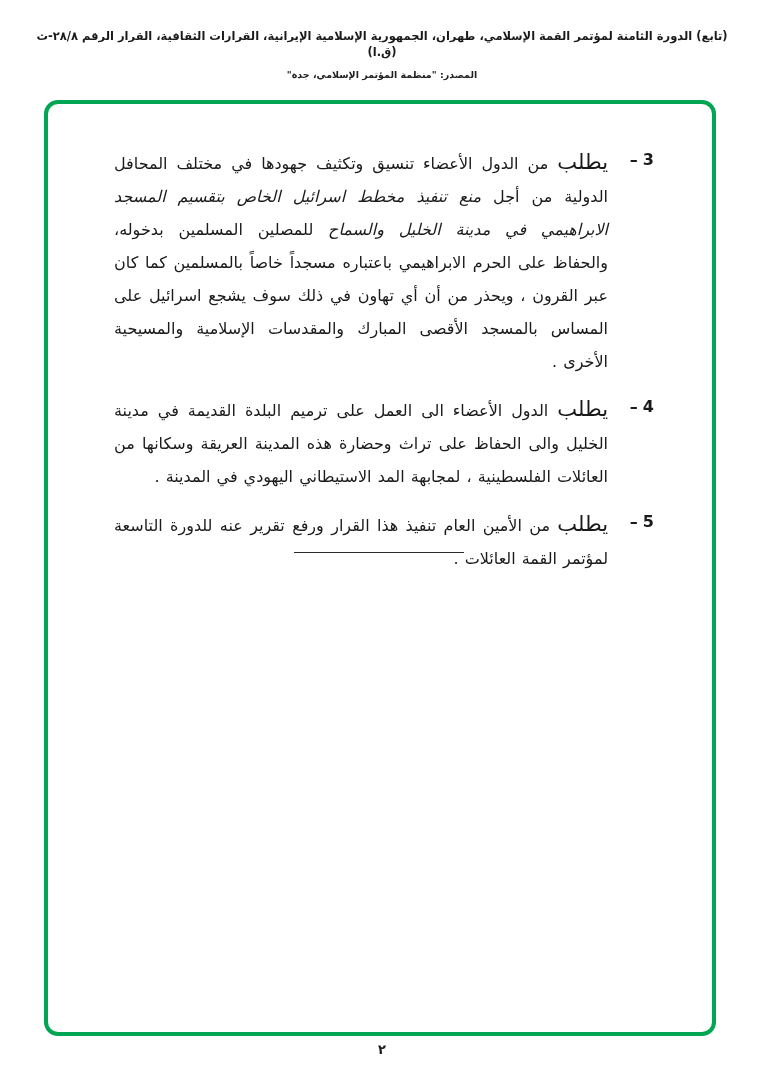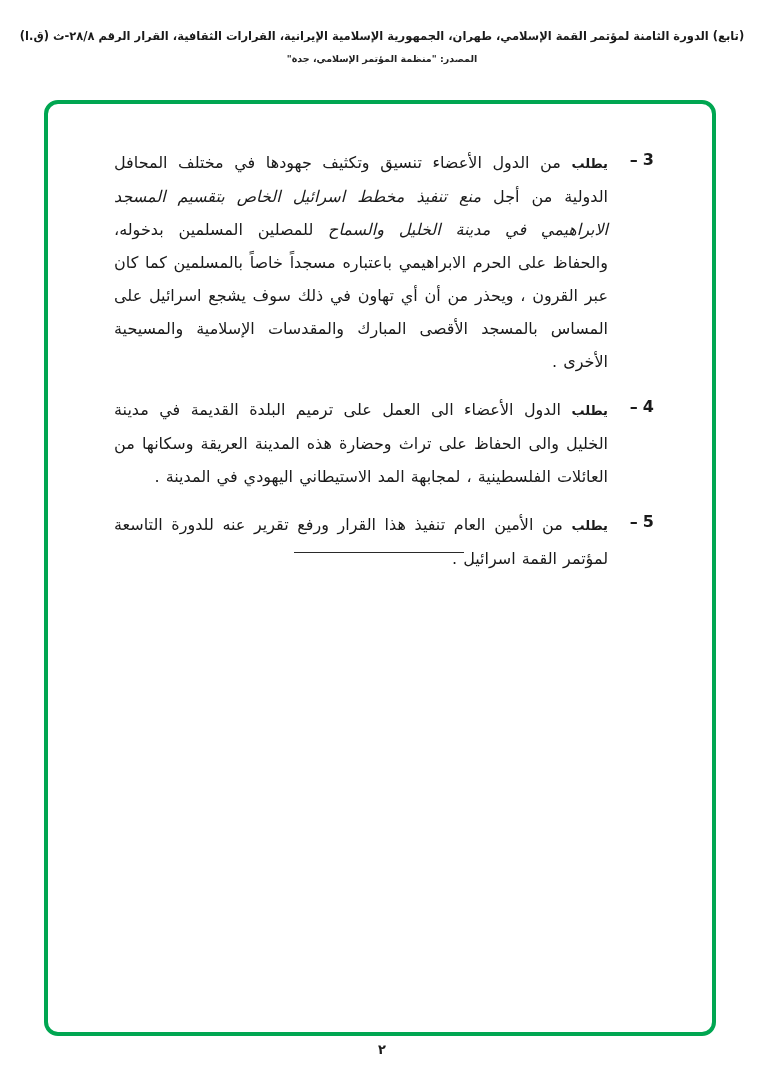--- a/index.html
+++ b/index.html
@@ -24,21 +24,21 @@
     left: 0;
     width: 100%;
     text-align: center;
   }
   .h1 {
     direction: rtl;
     font-size: 11.5px;
     font-weight: bold;
     letter-spacing: 0;
     line-height: 16px;
-    padding: 0 14px;
+    padding: 0 30px;
   }
   .h2 {
     direction: rtl;
     font-size: 9.5px;
     font-weight: bold;
     margin-top: 9px;
     color: #222;
   }
   .frame {
     position: absolute;
@@ -73,22 +73,22 @@
     padding-top: 4px;
   }
   .body {
     flex: 1;
     font-size: 16px;
     line-height: 33px;
     text-align: justify;
     word-spacing: 1px;
   }
   .lead {
-    font-weight: bold;
-    font-size: 13px;
+    font-weight: normal;
+    font-size: 21px;
   }
   .it {
     font-style: italic;
   }
   .sep {
     position: absolute;
     left: 294px;
     top: 552px;
     width: 170px;
     border-top: 1.6px solid #2a2a2a;
@@ -136,21 +136,21 @@
         <span class="lead">يطلب</span><span> الدول الأعضاء الى العمل على ترميم البلدة القديمة في مدينة الخليل والى الحفاظ على تراث وحضارة هذه المدينة العريقة وسكانها من العائلات الفلسطينية ، لمجابهة المد الاستيطاني اليهودي في المدينة .</span><span class="it"></span><span></span>
       </div>
     </div>
 
     <div class="item">
       <div class="marker">
         <span>5</span>
         <span>–</span>
       </div>
       <div class="body">
-        <span class="lead">يطلب</span><span> من الأمين العام تنفيذ هذا القرار ورفع تقرير عنه للدورة التاسعة لمؤتمر القمة اسرائيل .</span><span class="it"></span><span></span>
+        <span class="lead">يطلب</span><span> من الأمين العام تنفيذ هذا القرار ورفع تقرير عنه للدورة التاسعة لمؤتمر القمة العائلات .</span><span class="it"></span><span></span>
       </div>
     </div>
 
   </div>
 
   <div class="sep"></div>
 
   <div class="pageno">٢</div>
 
 </div>

